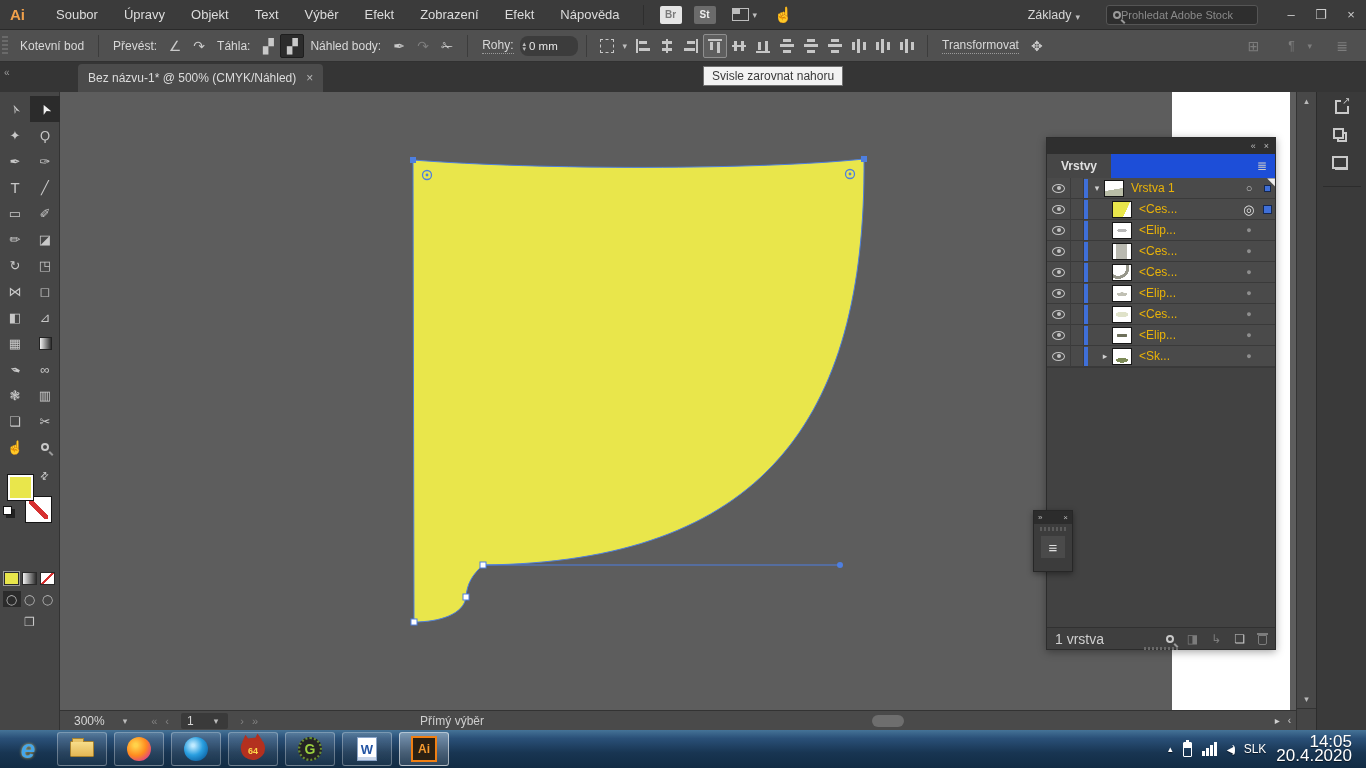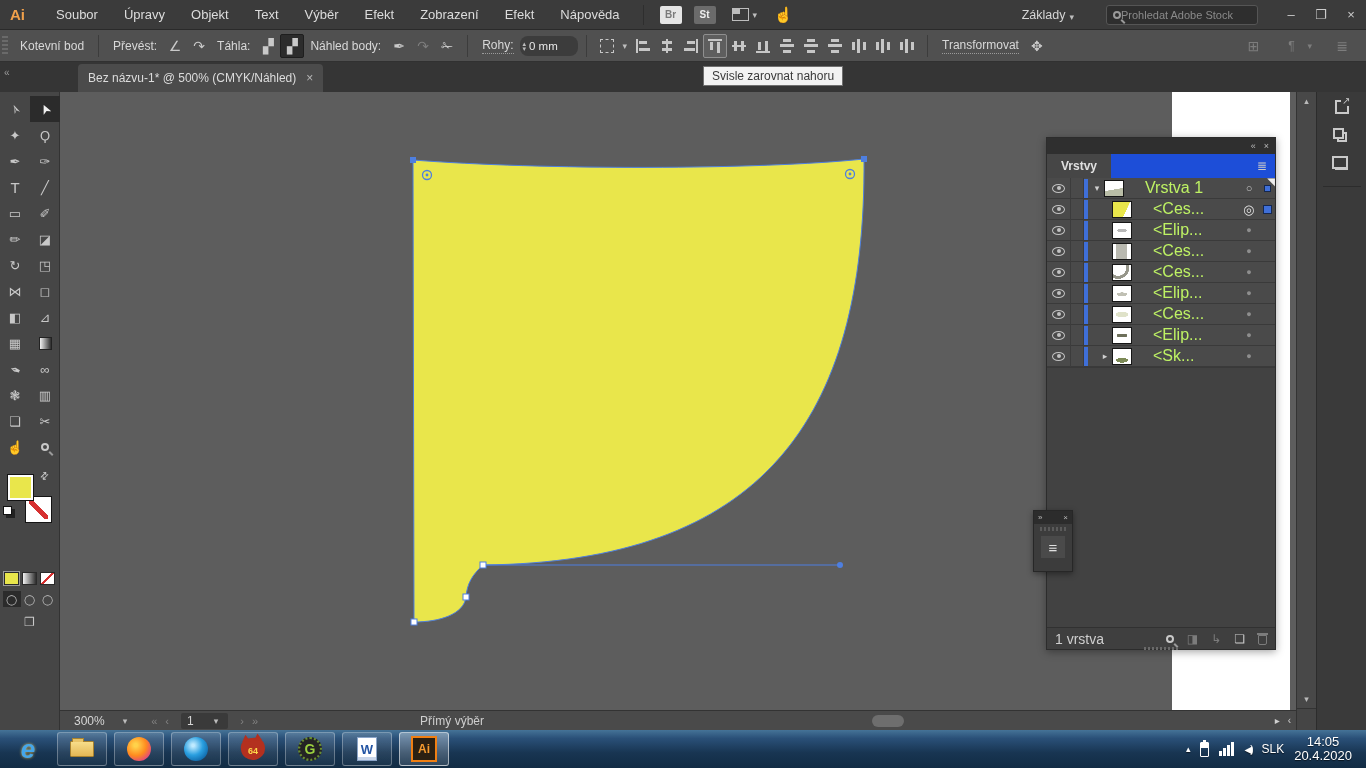--- a/index.html
+++ b/index.html
@@ -10,21 +10,21 @@
 #ai-logo{color:#f0a04b;font-weight:bold;font-size:15px;margin-right:18px}
 .menu-item{padding:0 13px;font-size:13px;color:#dcdcdc;height:30px;display:flex;align-items:center;cursor:default}
 .mb-sep{width:1px;height:20px;background:#2e2e2e;margin:0 10px}
 .appbox{width:22px;height:18px;border-radius:2px;display:flex;align-items:center;justify-content:center;font-size:10px;font-weight:bold;margin:0 6px}
 .appbox.br{background:#e5e5e5;color:#7a7a7a}
 .appbox.st{background:#6b6b6b;color:#eee}
 .layout-ic{width:17px;height:13px;border:1px solid #bdbdbd;position:relative;margin-left:10px}
 .layout-ic::after{content:"";position:absolute;left:0;top:0;width:7px;height:5px;background:#bdbdbd}
 .chev{font-size:9px;color:#bdbdbd;margin:0 4px}
 #mb-right{margin-left:auto;display:flex;align-items:center}
-#workspace{display:flex;align-items:flex-end;font-size:12.5px;margin-right:28px}
+#workspace{display:flex;align-items:flex-end;font-size:12.5px;margin-right:22px}
 #searchbox{width:152px;height:20px;background:#2e2e2e;border:1px solid #555;border-radius:3px;display:flex;align-items:center;padding:0 6px;margin-right:18px}
 #searchbox input{background:transparent;border:0;outline:0;color:#bbb;font-size:11px;width:118px;font-family:"Liberation Sans",sans-serif}
 #searchbox input::placeholder{color:#8a8a8a}
 .mag{width:8px;height:8px;border:2px solid #9a9a9a;border-radius:50%;position:relative;flex:none}
 .mag::after{content:"";position:absolute;width:2px;height:5px;background:#9a9a9a;left:7px;top:6px;transform:rotate(-45deg)}
 .winbtn{width:30px;height:30px;display:flex;align-items:center;justify-content:center;color:#ccc;font-size:13px}
 
 #controlbar{height:32px;background:#505050;border-bottom:1px solid #313131;display:flex;align-items:center;padding-left:12px;position:relative}
 #cb-grip{position:absolute;left:2px;top:6px;width:6px;height:20px;background:repeating-linear-gradient(#6a6a6a 0 2px,transparent 2px 4px)}
 .cb-label{font-size:12px;color:#d8d8d8;margin:0 6px;white-space:nowrap}
@@ -99,21 +99,21 @@
 #lrows{position:relative}
 .lrow{height:21px;display:flex;align-items:center;border-bottom:1px solid #3a3a3a;background:#4a4a4a}
 .cell-eye{width:24px;height:21px;border-right:1px solid #3c3c3c;display:flex;align-items:center;justify-content:center;flex:none}
 .eye{width:13px;height:9px;border:1px solid #c2c2c2;border-radius:50%;position:relative}
 .eye::after{content:"";position:absolute;left:50%;top:50%;transform:translate(-50%,-50%);width:4px;height:4px;border-radius:50%;background:#c2c2c2}
 .cell-lock{width:13px;height:21px;border-right:1px solid #3c3c3c;flex:none}
 .bluebar{width:4px;height:19px;background:#3f6fd8;margin-right:2px;flex:none}
 .lchev{width:14px;text-align:center;color:#cfcfcf;font-size:9px;flex:none}
 .lindent{width:22px;flex:none}
 .lthumb{width:20px;height:17px;background:#fff;border:1px solid #161616;flex:none}
-.llabel{flex:1;padding-left:21px;color:#bef264;font-size:16px;white-space:nowrap;overflow:hidden}
+.llabel{flex:1;padding-left:7px;color:#eab308;font-size:12px;white-space:nowrap;overflow:hidden}
 .ltarget{width:20px;text-align:center;flex:none}
 .tg-ring{color:#c6c6c6;font-size:11px}
 .tg-dbl{color:#e2e2e2;font-size:13px}
 .tg-dot{color:#8e8e8e;font-size:9px}
 .lchip{width:16px;flex:none;display:flex;justify-content:center}
 .chip{background:#3f6fd8;border:1px solid #15284f}
 .chip.s7{width:7px;height:7px}
 .chip.s9{width:9px;height:9px}
 #fold{position:absolute;right:0;top:-1px;color:#ededed;font-size:10px;line-height:9px}
 .t1{background:linear-gradient(170deg,#fff 55%,#b9bda6 56%)}
@@ -175,21 +175,21 @@
 .gear{width:24px;height:24px;border-radius:50%;background:#242424;border:2px dotted #6a8f2f;display:flex;align-items:center;justify-content:center;color:#9bd13f;font-weight:bold;font-size:14px}
 .worddoc{width:20px;height:24px;background:#fff;border:1px solid #8aa4c8;display:flex;align-items:center;justify-content:center;color:#2455a4;font-weight:bold;font-size:13px;box-shadow:inset 0 -9px 0 -6px #c9d6ea}
 .aidoc{width:26px;height:26px;background:#2b2012;border:2px solid #f07f13;display:flex;align-items:center;justify-content:center;color:#f59a2e;font-weight:bold;font-size:12px}
 #tray{margin-left:auto;display:flex;align-items:center;gap:10px;color:#fff;text-shadow:0 1px 1px rgba(0,0,0,.6);padding-right:8px}
 #tray .up{font-size:9px}
 .battery{width:9px;height:15px;border:1px solid #fff;border-radius:1px;position:relative;background:linear-gradient(#fff 40%,transparent 40%) padding-box}
 .battery::before{content:"";position:absolute;left:2px;top:-3px;width:3px;height:2px;background:#fff}
 .bars{display:flex;align-items:flex-end;gap:1px;height:14px}
 .bars span{width:3px;background:#fff;display:block}
 #lang{font-size:12px}
-#clockbox{text-align:center;font-size:13px;line-height:14px}
+#clockbox{text-align:right;font-size:17px;line-height:14px}
 .spk{font-size:10px;letter-spacing:-2px}
 </style>
 </head>
 <body>
 
 <div id="menubar">
   <span id="ai-logo">Ai</span>
   <span class="menu-item">Soubor</span>
   <span class="menu-item">Úpravy</span>
   <span class="menu-item">Objekt</span>

